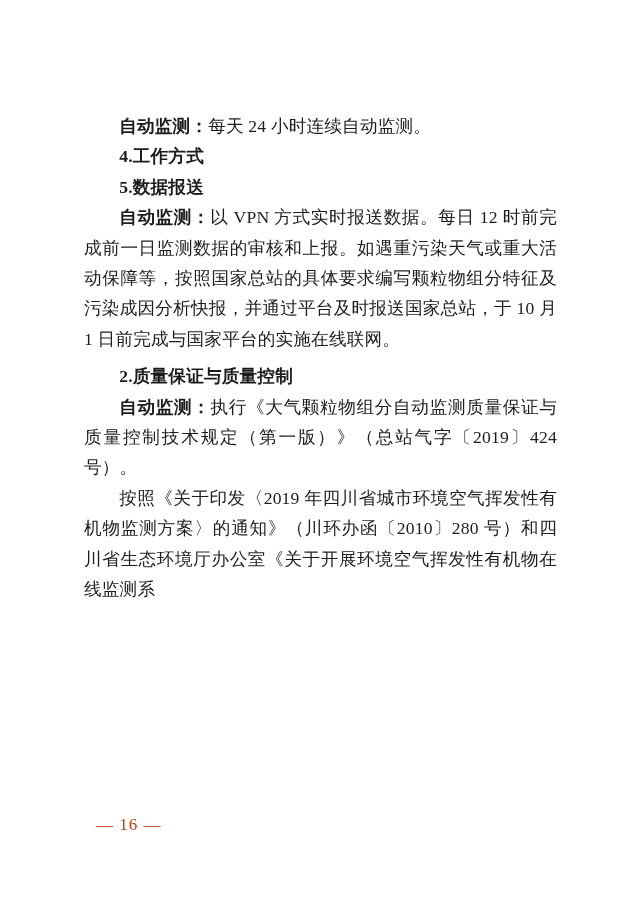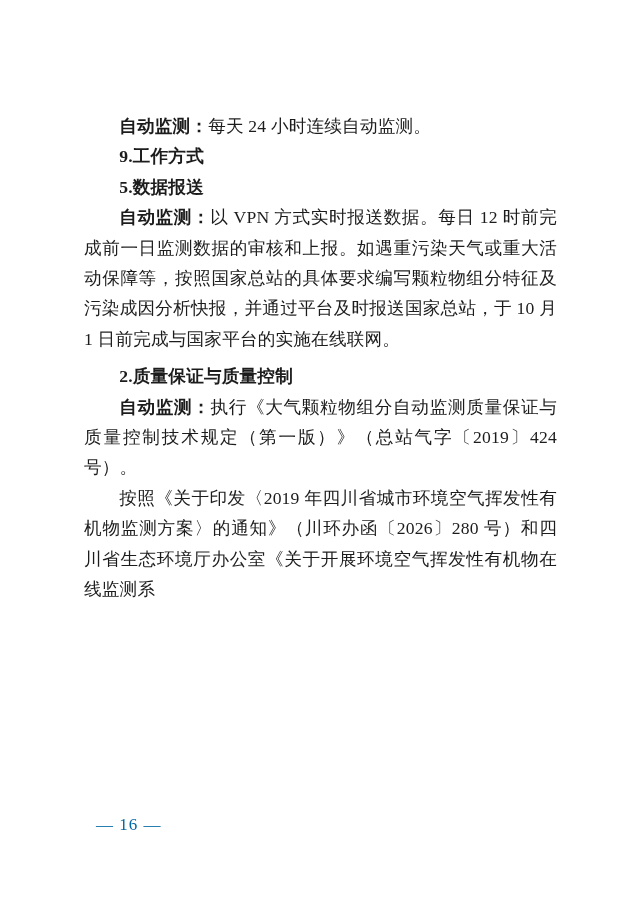--- a/index.html
+++ b/index.html
@@ -44,43 +44,43 @@
   .gap-before {
     margin-top: 7px !important;
   }
   .page-number {
     position: absolute;
     left: 96px;
     top: 815px;
     font-size: 17px;
     line-height: 20px;
     letter-spacing: 1px;
-    color: #0369a1;
+    color: #c2410c;
   }
 </style>
 </head>
 <body>
 
 <div class="page">
   <div class="content">
 
     <p><b>自动监测：</b><span>每天 24 小时连续自动监测。</span></p>
 
-    <h3>9.工作方式</h3>
+    <h3>4.工作方式</h3>
 
 
     <h3>5.数据报送</h3>
 
 
     <p><b>自动监测：</b><span>以 VPN 方式实时报送数据。每日 12 时前完成前一日监测数据的审核和上报。如遇重污染天气或重大活动保障等，按照国家总站的具体要求编写颗粒物组分特征及污染成因分析快报，并通过平台及时报送国家总站，于 10 月 1 日前完成与国家平台的实施在线联网。</span></p>
 
     <h3 class="gap-before">2.质量保证与质量控制</h3>
 
 
     <p><b>自动监测：</b><span>执行《大气颗粒物组分自动监测质量保证与质量控制技术规定（第一版）》（总站气字〔2019〕424 号）。</span></p>
 
 
-    <p><b></b><span>按照《关于印发〈2019 年四川省城市环境空气挥发性有机物监测方案〉的通知》（川环办函〔2026〕280 号）和四川省生态环境厅办公室《关于开展环境空气挥发性有机物在线监测系</span></p>
+    <p><b></b><span>按照《关于印发〈2019 年四川省城市环境空气挥发性有机物监测方案〉的通知》（川环办函〔2010〕280 号）和四川省生态环境厅办公室《关于开展环境空气挥发性有机物在线监测系</span></p>
 
   </div>
 
   <div class="page-number">— 16 —</div>
 </div>
 
 </body></html>

